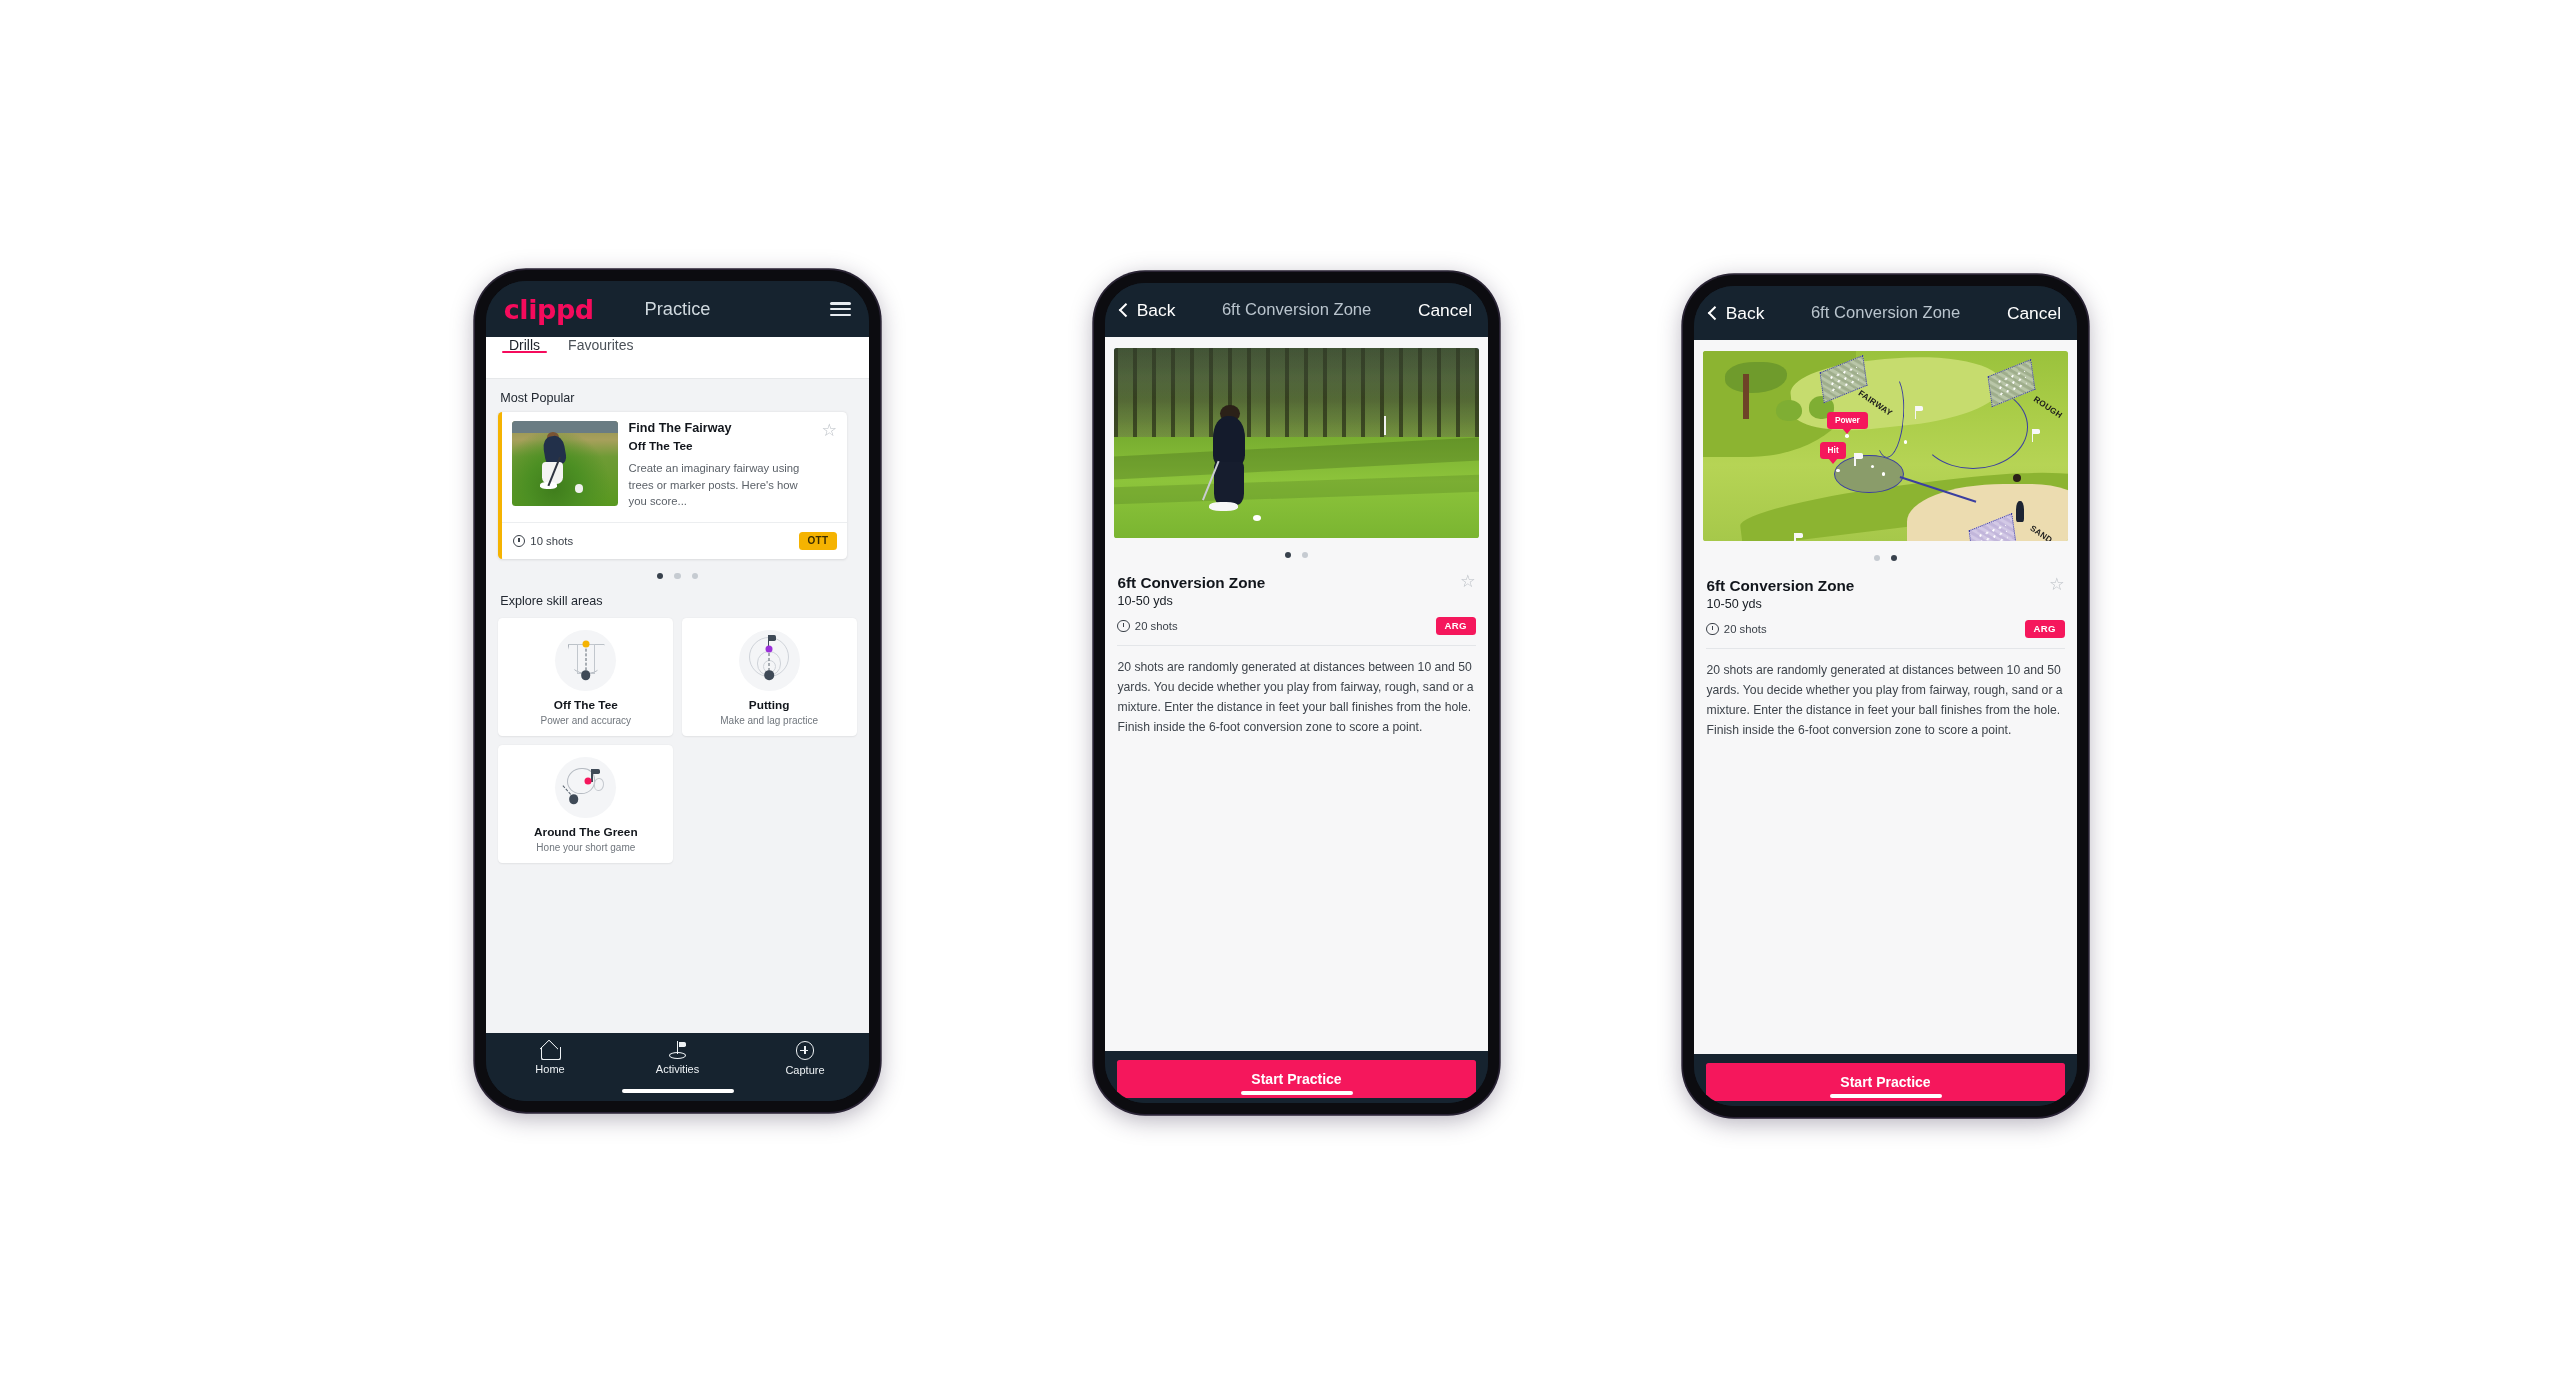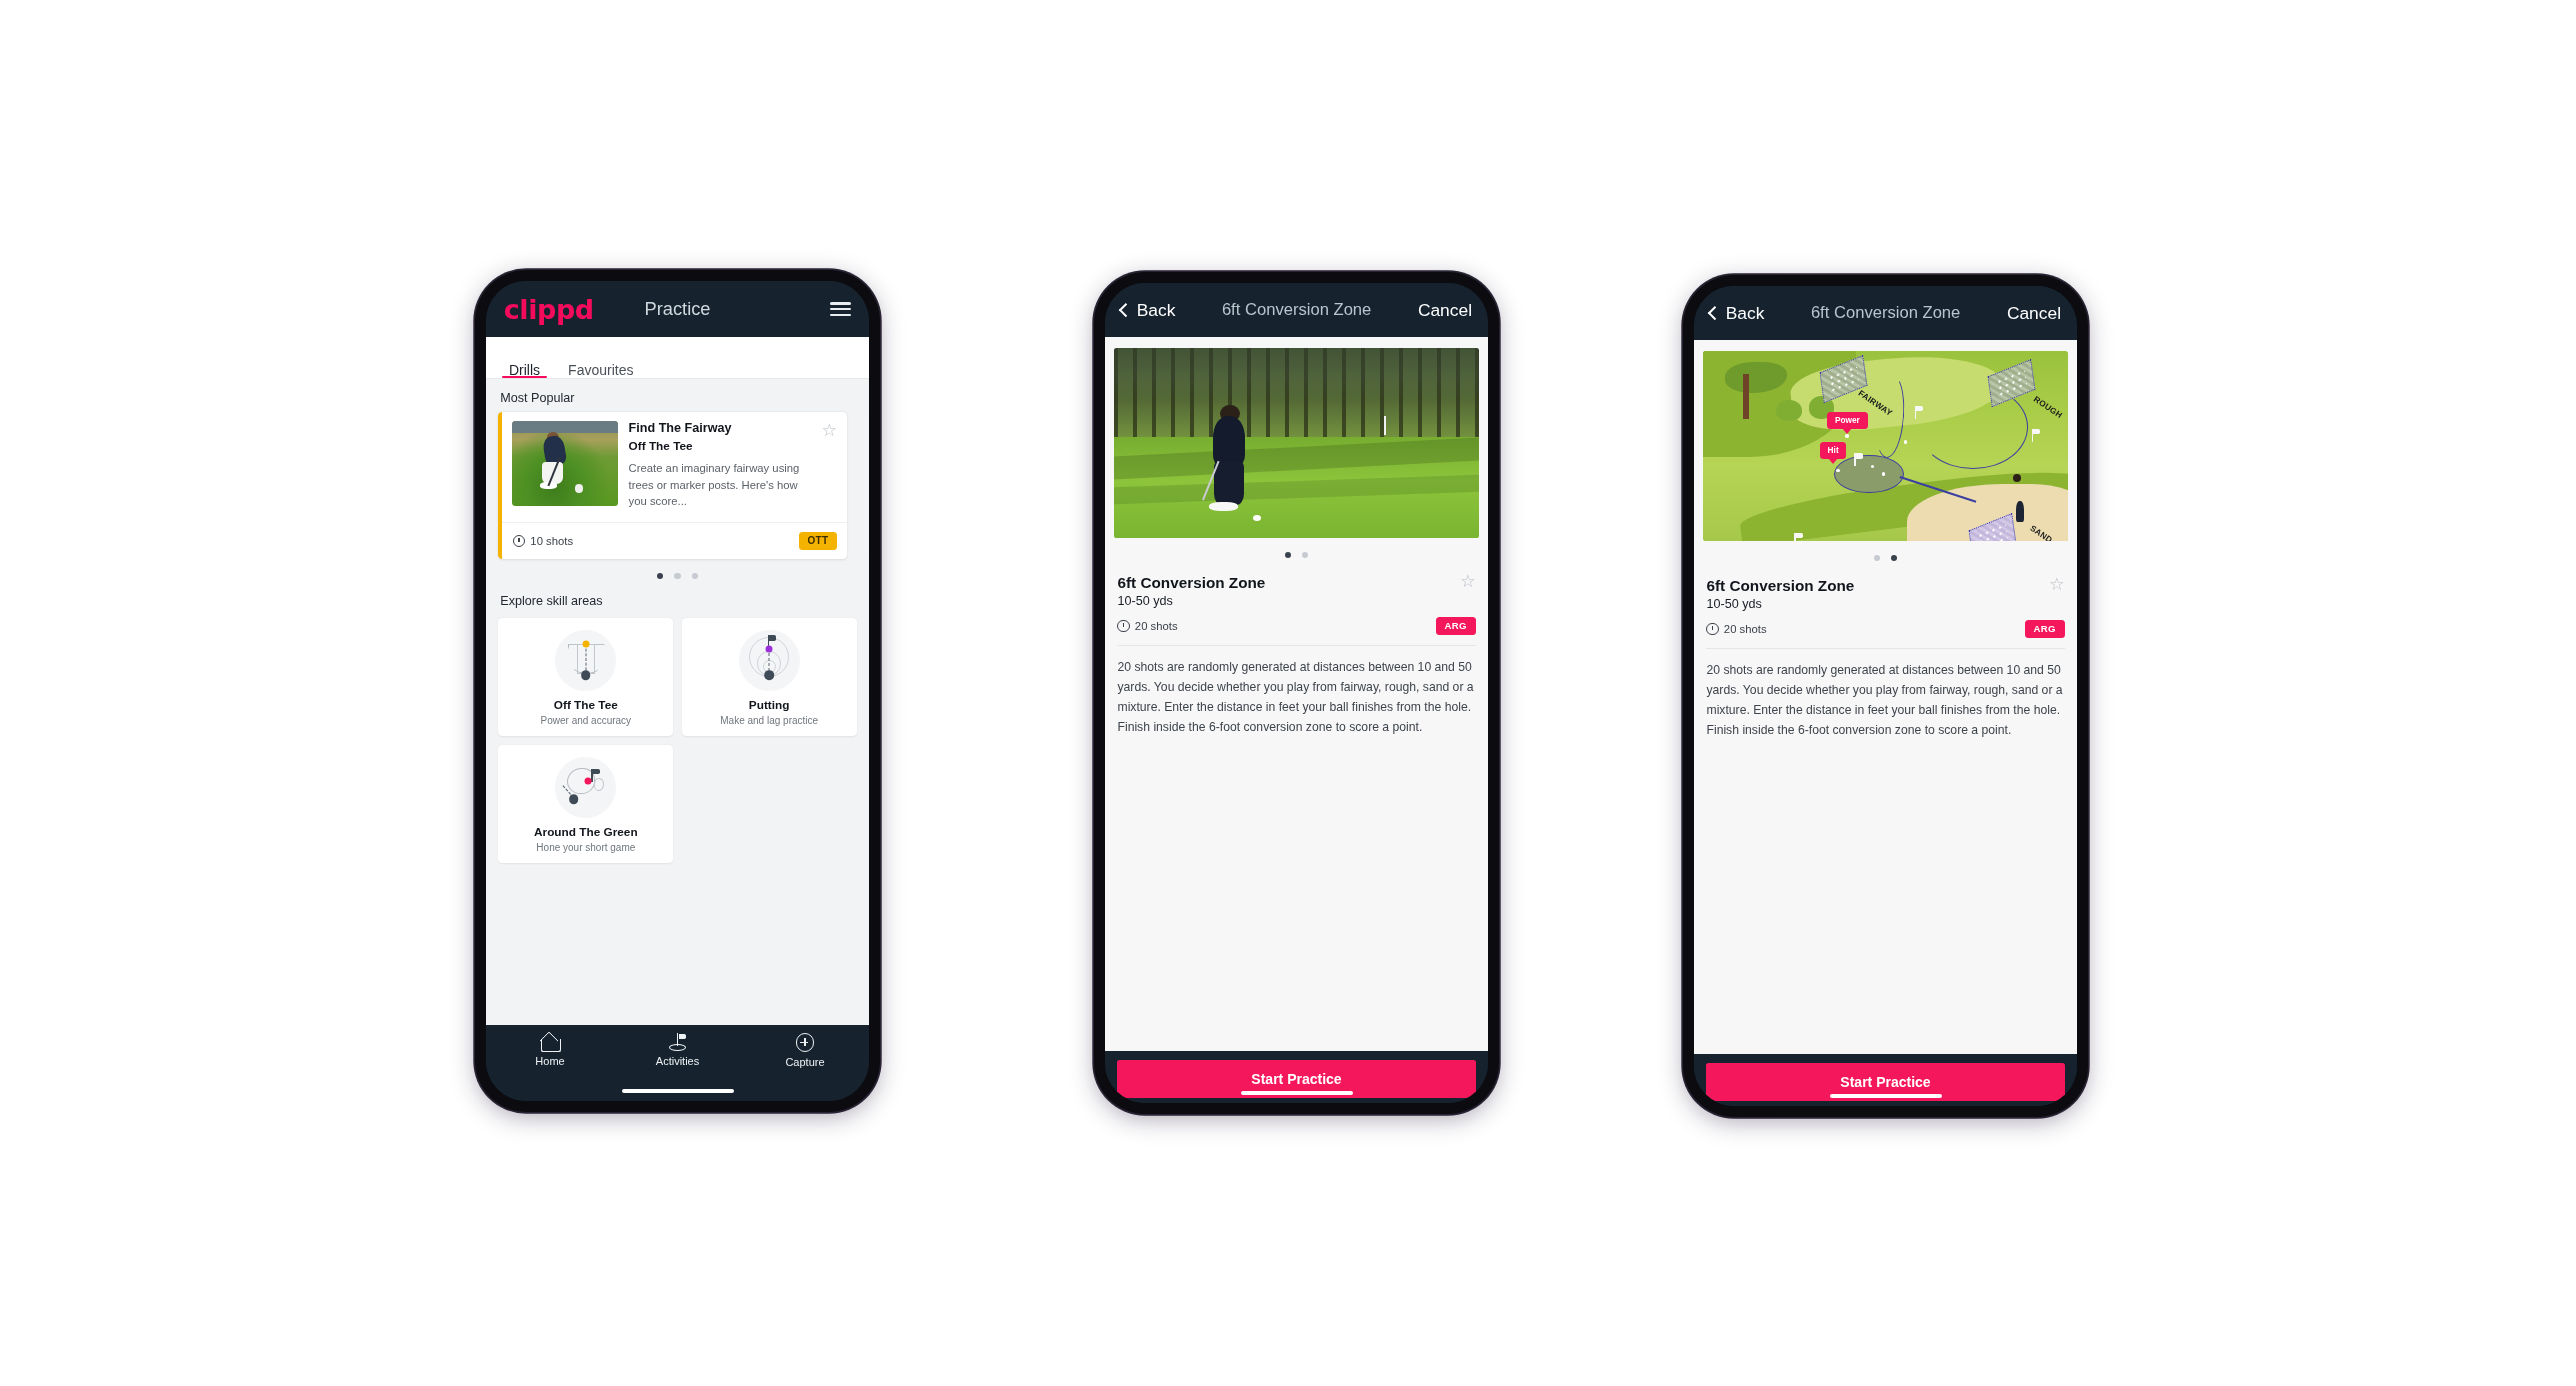--- a/index.html
+++ b/index.html
@@ -64,21 +64,21 @@
   }
   .nav-back { display: flex; align-items: center; gap: 6.1px; font-size: 17.4px; color:#fff; }
   .chev { display:inline-block; width: 9.6px; height: 9.6px; border-left: 2.3px solid #fff; border-bottom: 2.3px solid #fff; transform: rotate(45deg); margin-bottom:0.9px;}
   .nav-title { font-size: 16.6px; color: #b9c4cd; }
   .nav-cancel { font-size: 17.4px; color: #fff; }
 
   
   .tabs {
     flex: 0 0 auto;
     background: #ffffff;
-    display: flex; align-items: flex-end;
+    display: flex; align-items: flex-start;
     height: 42px;
     padding-left: 8.7px;
     border-bottom: 0.9px solid #e6e8ea;
   }
   .tab {
     display: flex; align-items: center; justify-content: center;
     padding: 0 14px; font-size: 14px; color: #4b5158; position: relative;
   }
   .tab.active { color: #1c2129; }
   .tab.active::after {
@@ -154,21 +154,21 @@
   .skill-ico { width: 61px; height: 61px; border-radius: 50%; background: #f4f5f7; position: relative; margin-bottom: 7px; }
   .skill-name { font-size: 11.8px; font-weight: 700; color: #12161c; }
   .skill-sub { font-size: 10px; color: #70767d; margin-top: 2.6px; }
 
   .ballpt { position:absolute; width: 9.6px; height: 9.6px; border-radius:50%; background:#3f4a57; left: 50%; top: 74%; transform: translate(-50%,-50%); }
   .tgt { position:absolute; width: 7px; height: 7px; border-radius:50%; transform: translate(-50%,-50%); }
   .dash { position:absolute; border-left: 1.4px dashed #5a646f; left:50%; transform: translateX(-50%); }
 
   
   .bottomnav {
-    flex: 0 0 auto; background: #16232f; height: 76px;
+    flex: 0 0 auto; background: #16232f; height: 68px;
     display: flex; align-items: flex-start; justify-content: space-around;
     padding-top: 8.7px; position: relative;
   }
   .navitem { display:flex; flex-direction:column; align-items:center; gap: 4.4px; color:#eef2f5; width: 73px;}
   .navitem .lbl { font-size: 11px; }
   .home-ico { width: 19px; height: 17.4px; position: relative; }
   .home-ico::before { content:""; position:absolute; left:0.9px; top:6.1px; width:17.4px; height:11.3px; border:1.7px solid #eef2f5; border-top:0; border-radius:0 0 2.6px 2.6px;}
   .home-ico::after { content:""; position:absolute; left:1.7px; top:0.9px; width:13px; height:13px; border-top:1.7px solid #eef2f5; border-left:1.7px solid #eef2f5; transform: rotate(45deg); border-radius:2.6px 0 0 0;}
   .flag-ico { width: 19px; height: 17.4px; position: relative; }
   .flag-ico .pole { position:absolute; left:8.7px; top:0; width:1.7px; height:12.2px; background:#eef2f5; }

